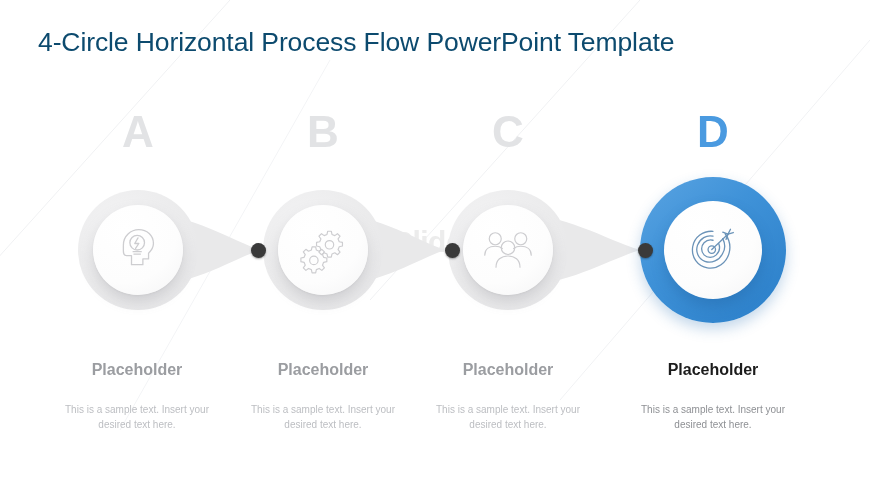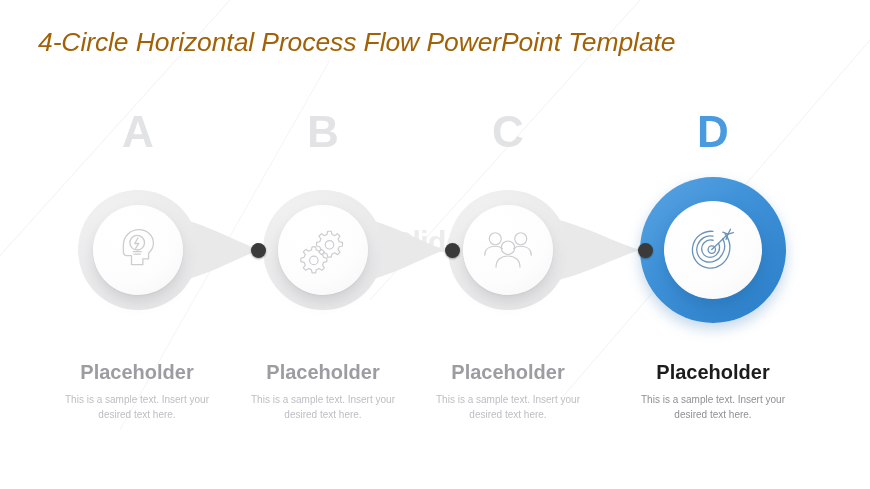--- a/index.html
+++ b/index.html
@@ -28,25 +28,24 @@
     z-index: 0;
   }
 
   
   #title {
     position: absolute;
     left: 38px;
     top: 27px;
     font-size: 26.5px;
     font-weight: 400;
-    color: #a16207;
+    color: #0c4a6e;
     letter-spacing: -0.1px;
     white-space: nowrap;
     z-index: 5;
-    font-style: italic;
   }
 
   
   #watermark {
     position: absolute;
     left: 360px;
     top: 222px;
     z-index: 1;
     pointer-events: none;
     display: flex;
@@ -136,25 +135,25 @@
   }
 
   
   .caption {
     position: absolute;
     width: 170px;
     text-align: center;
     z-index: 5;
   }
   .caption-title {
-    font-size: 20px;
+    font-size: 16px;
     font-weight: 700;
     color: #9b9da1;
     line-height: 1.2;
-    margin-bottom: 9px;
+    margin-bottom: 24px;
   }
   .caption-title.accent-dark { color: #1c1c1c; }
   .caption-body {
     font-size: 10px;
     font-weight: 400;
     color: #bcbec2;
     line-height: 1.45;
   }
   .caption-body.accent-dark { color: #8e9094; }
 

